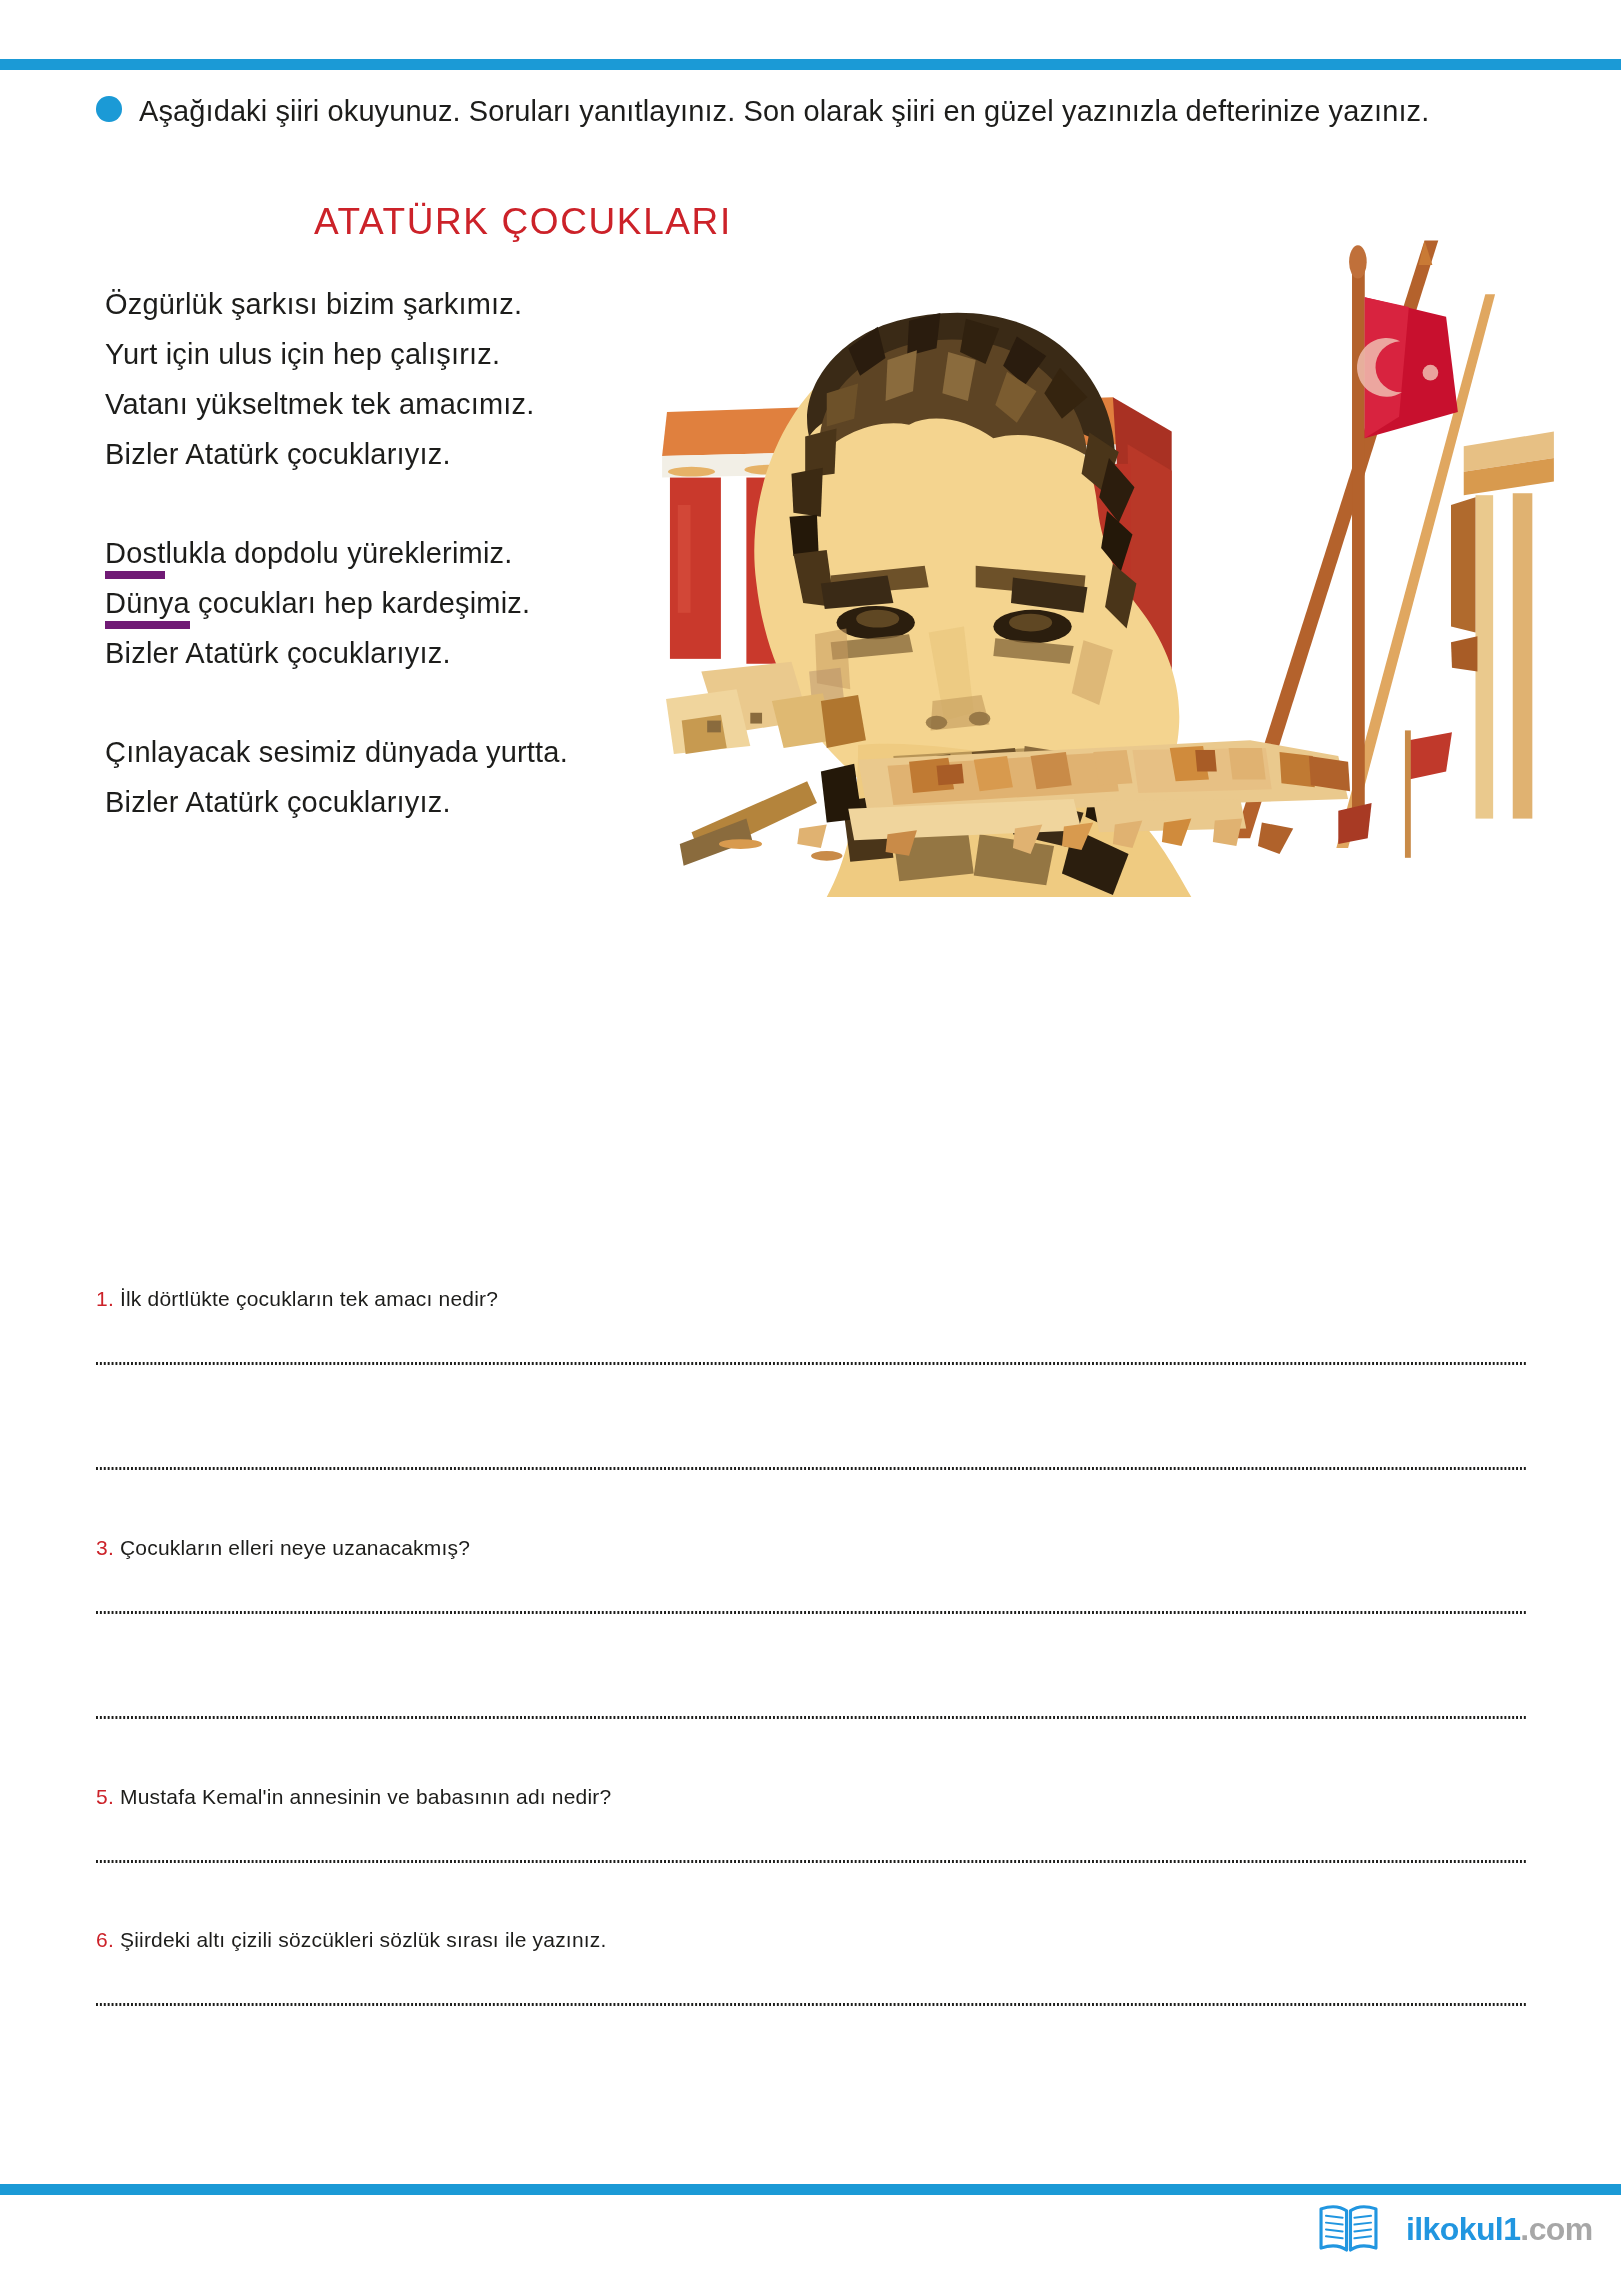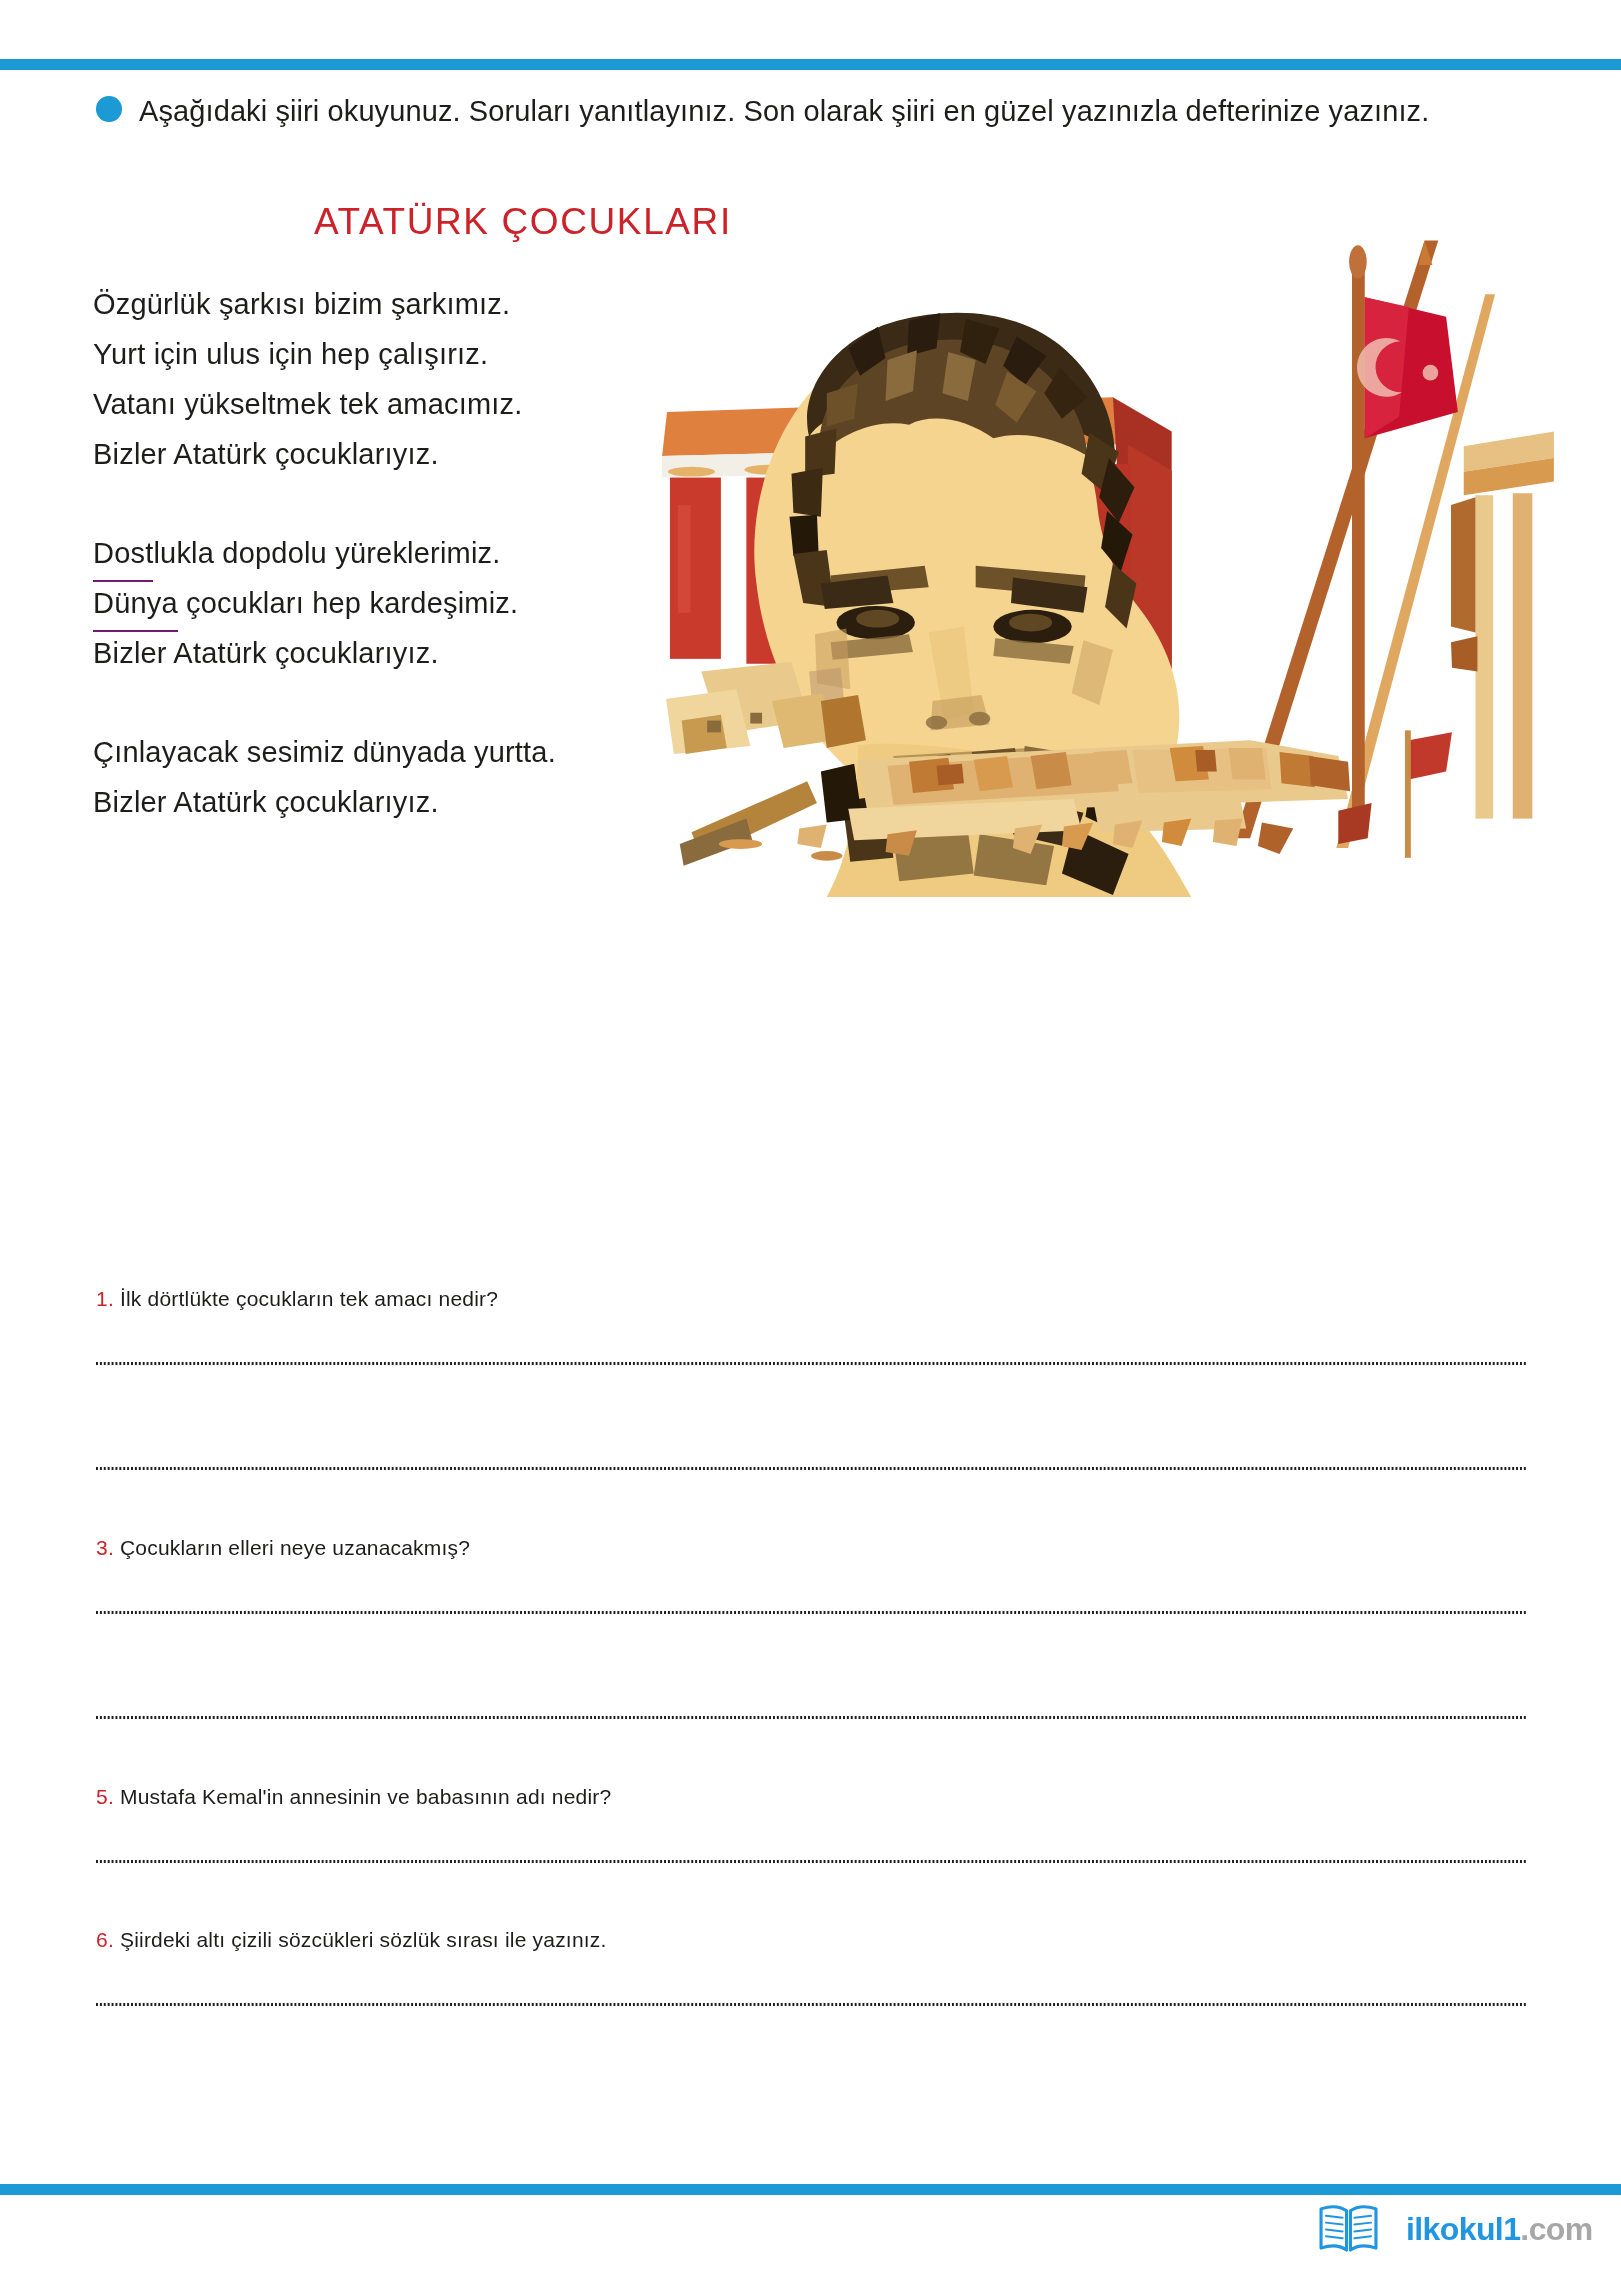--- a/index.html
+++ b/index.html
@@ -60,32 +60,32 @@
     position:absolute;
     left:314px;
     top:201px;
     font-size:37px;
     letter-spacing:1.6px;
     color:#cc2229;
     white-space:nowrap;
   }
   .poem{
     position:absolute;
-    left:93px;
+    left:105px;
     top:279px;
     width:608px;
     font-size:29px;
     line-height:50px;
     color:#1d1d1b;
     letter-spacing:0.2px;
   }
   .poem .stanza{ margin:0 0 49px 0; }
   .poem .stanza:last-child{ margin-bottom:0; }
   .poem .line{ white-space:nowrap; }
-  .poem u{ text-decoration:none; border-bottom:2px solid #701a75; padding-bottom:11px; }
+  .poem u{ text-decoration:none; border-bottom:8px solid #701a75; padding-bottom:2px; }
 
   
   .illustration{
     position:absolute;
     left:564px;
     top:211px;
     width:990px;
     height:686px;
   }
   .illustration svg{ display:block; width:100%; height:100%; }

